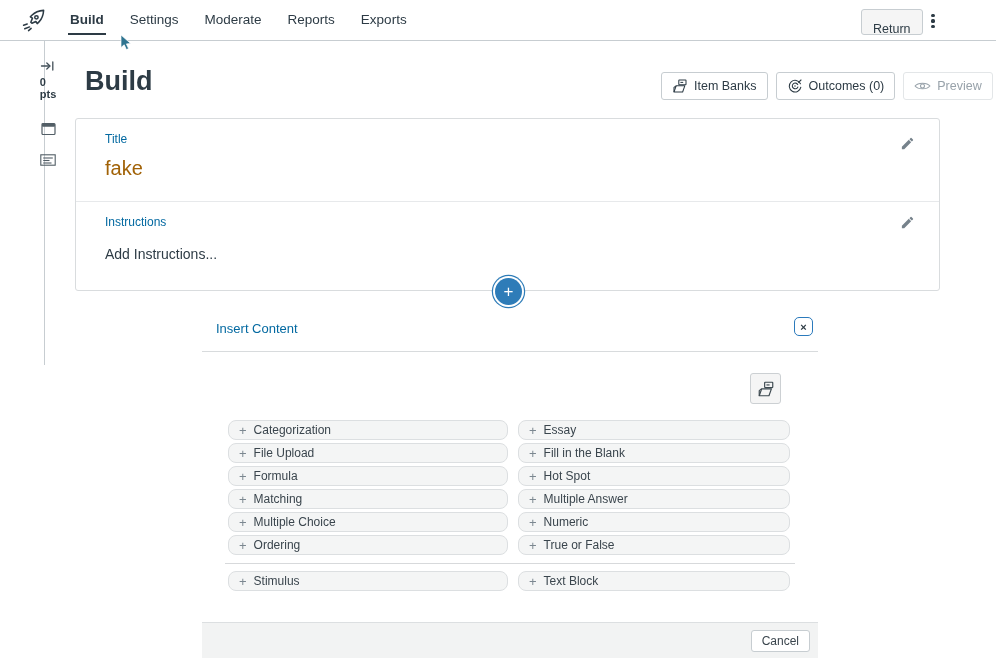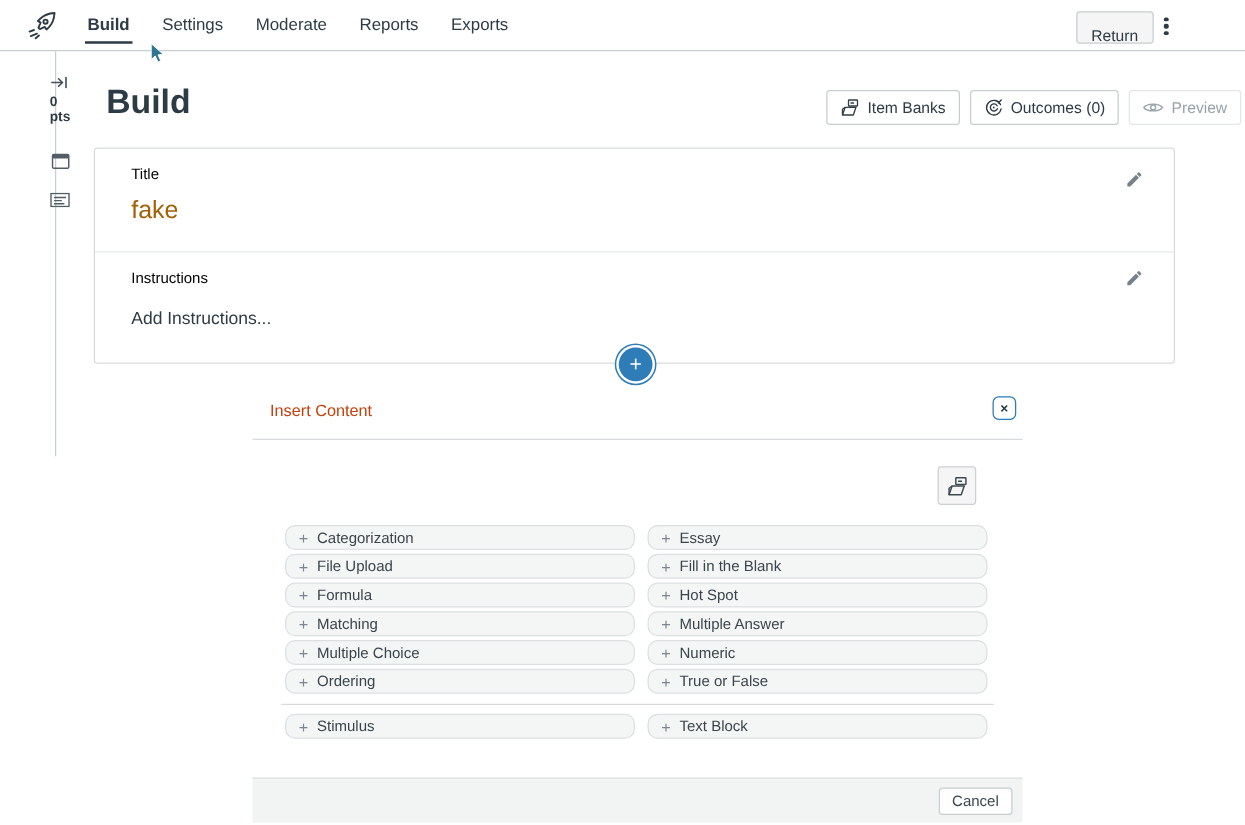--- a/index.html
+++ b/index.html
@@ -40,35 +40,35 @@
             background:#fff; border:1px solid #c7cdd1; border-radius:3px;
             font-size:12.5px; color:#2d3b45; font-family:inherit; cursor:pointer; white-space:nowrap; }
   .tb-btn.disabled { border-color:#e3e6e8; color:#98a2aa; cursor:default; }
 
   
   .card { position:absolute; left:75px; top:118px; width:865px; height:173px;
           border:1px solid #d9dcde; border-radius:3px; background:#fff; }
   .sec { position:relative; padding:0 28px; }
   .sec1 { height:83px; border-bottom:1px solid #e7e9eb; }
   .sec2 { height:88px; }
-  .sec-label { position:absolute; left:29px; top:13px; font-size:12px; color:#000000; }
+  .sec-label { position:absolute; left:29px; top:13px; font-size:12px; color:#0369a1; }
   .title-value { position:absolute; left:29px; top:38px; font-size:20px; color:#a16207; cursor:text; }
   .instr-value { position:absolute; left:29px; top:44px; font-size:14px; color:#2d3b45; cursor:text; }
   .pencil { position:absolute; right:24px; background:none; border:none; cursor:pointer; }
   .pencil.p1 { top:17px; } .pencil.p2 { top:13px; }
 
   .add-btn { position:absolute; left:495px; top:278px; width:27px; height:27px; border-radius:50%;
              background:#2e7cb8; color:#fff; border:none; font-size:17px; line-height:25px;
              box-shadow:0 0 0 2px #fff, 0 0 0 3.2px #2e7cb8; cursor:pointer; z-index:4;
              display:flex; align-items:center; justify-content:center; font-family:inherit; }
 
   
   .panel { position:absolute; left:202px; top:305px; width:616px; height:353px; background:#fff; z-index:3; }
   .panel-header { position:relative; height:47px; border-bottom:1px solid #d8dbdd; }
-  .panel-title { position:absolute; left:14px; top:16px; font-size:13px; color:#c2410c; }
+  .panel-title { position:absolute; left:14px; top:16px; font-size:13px; color:#0369a1; }
   .close-btn { position:absolute; right:5px; top:12px; width:19px; height:19px;
                border:1px solid #2b7abc; border-radius:5px; background:#fff;
                font-size:11px; font-weight:700; color:#2d3b45; cursor:pointer;
                display:flex; align-items:center; justify-content:center; font-family:inherit; }
   .bank-btn { position:absolute; left:548px; top:68px; width:31px; height:31px;
               background:#f5f5f5; border:1px solid #ccd0d3; border-radius:3px; cursor:pointer;
               display:flex; align-items:center; justify-content:center; }
   .qgrid { position:absolute; left:26px; width:562px; display:grid;
            grid-template-columns:280px 272px; column-gap:10px; row-gap:3px; }
   .qgrid.main { top:115px; }

